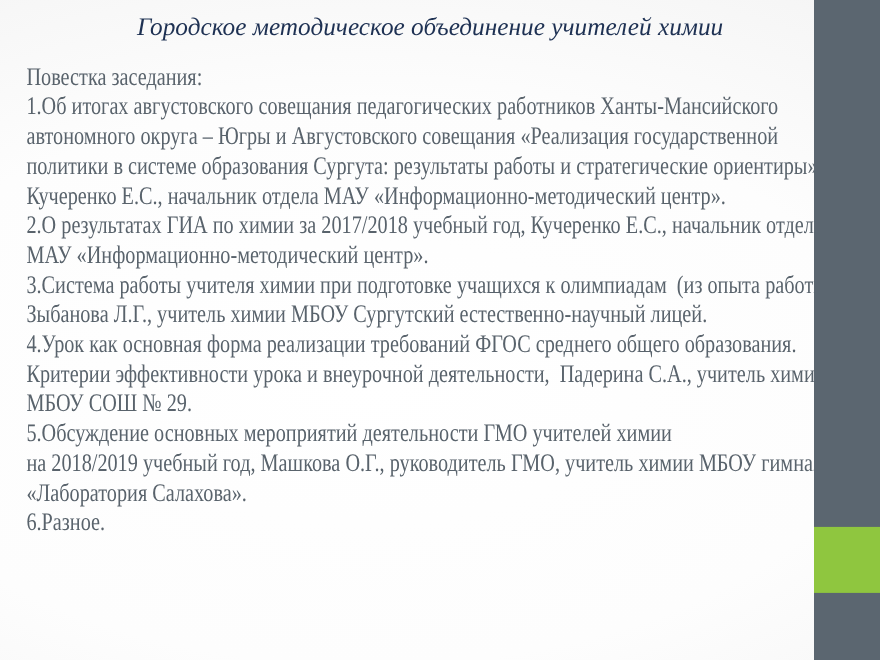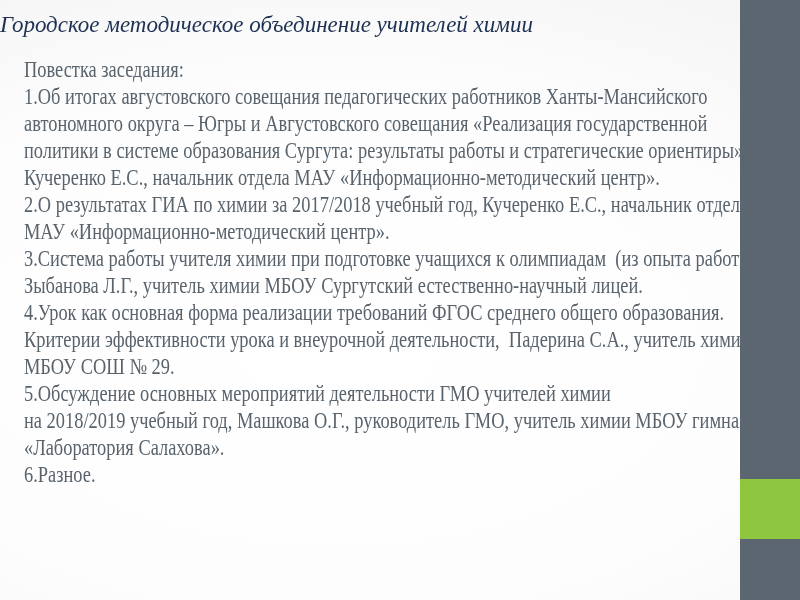--- a/index.html
+++ b/index.html
@@ -14,20 +14,21 @@
     overflow: hidden;
     background:
       radial-gradient(ellipse 130% 95% at 42% 58%, #ffffff 0%, #fdfdfd 45%, #f4f4f4 78%, #e9e9e9 100%);
     font-family: "Liberation Serif", serif;
   }
   .slide-title {
     position: absolute;
     top: 10px;
     left: 0;
     width: 782px;
+    text-align: center;
     font-style: italic;
     font-size: 23px;
     line-height: 30px;
     color: var(--title-navy, #1e3153);
   }
   .agenda {
     position: absolute;
     top: 56px;
     left: 24px;
     width: 944px;               

